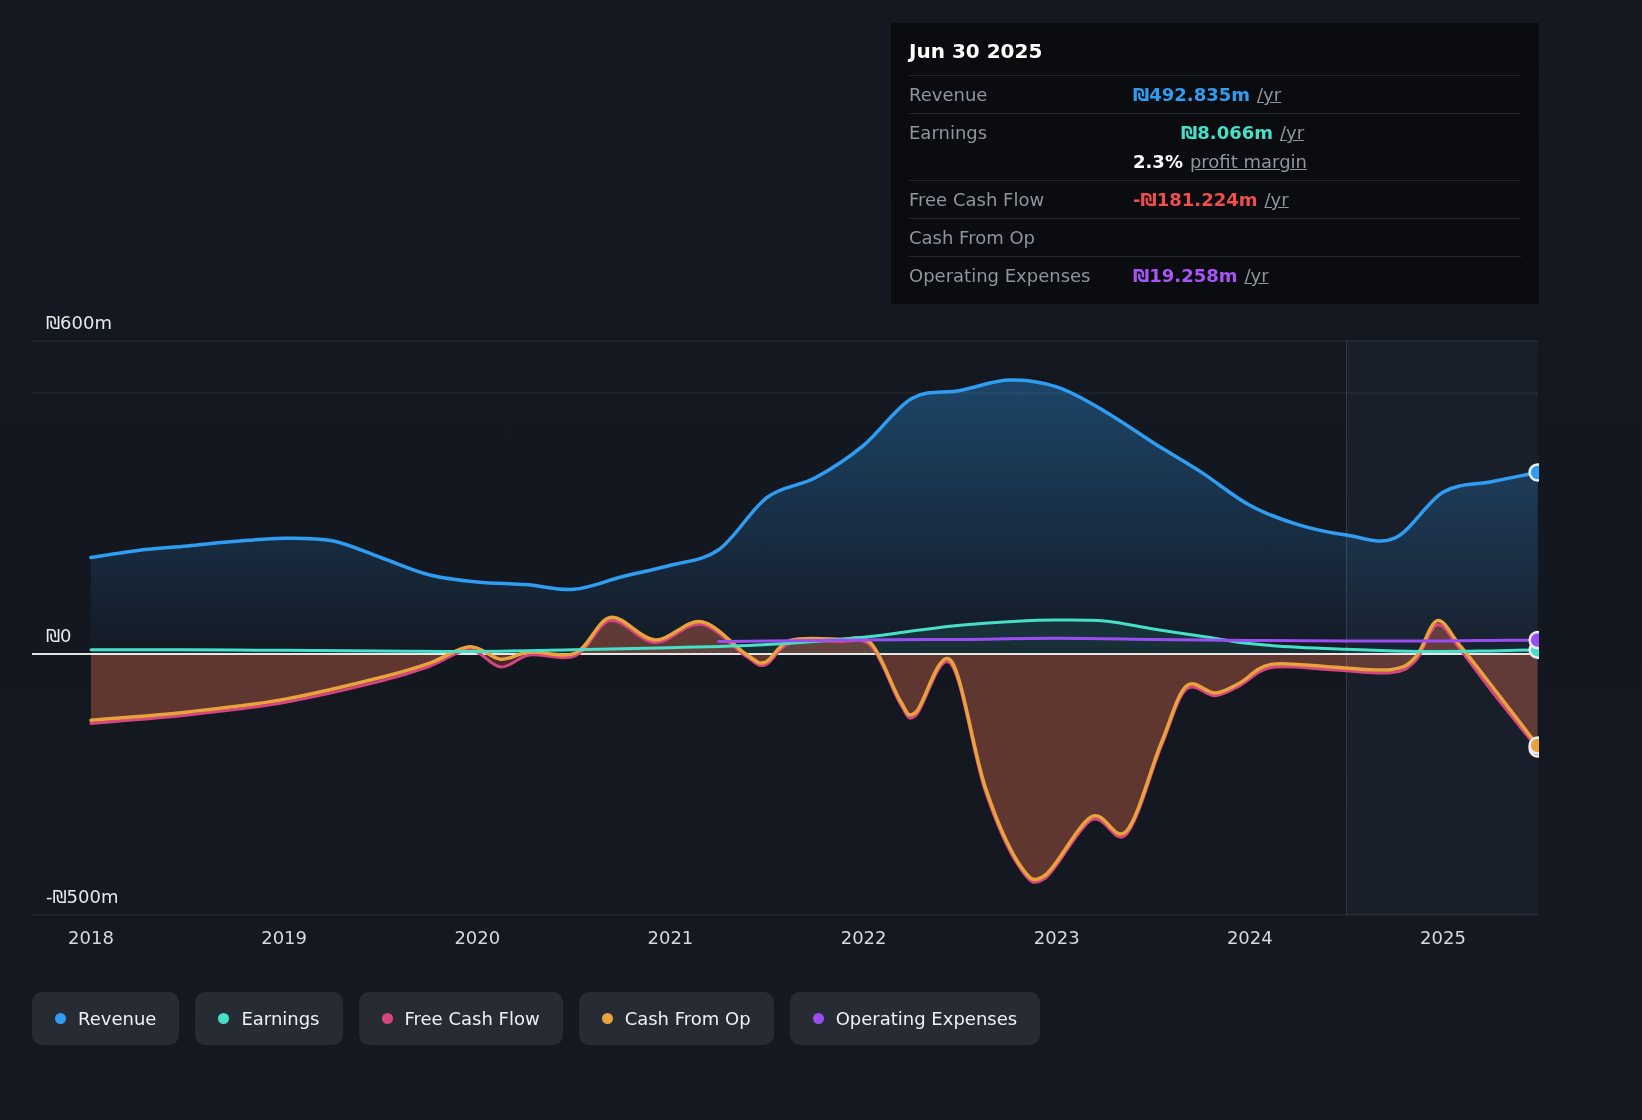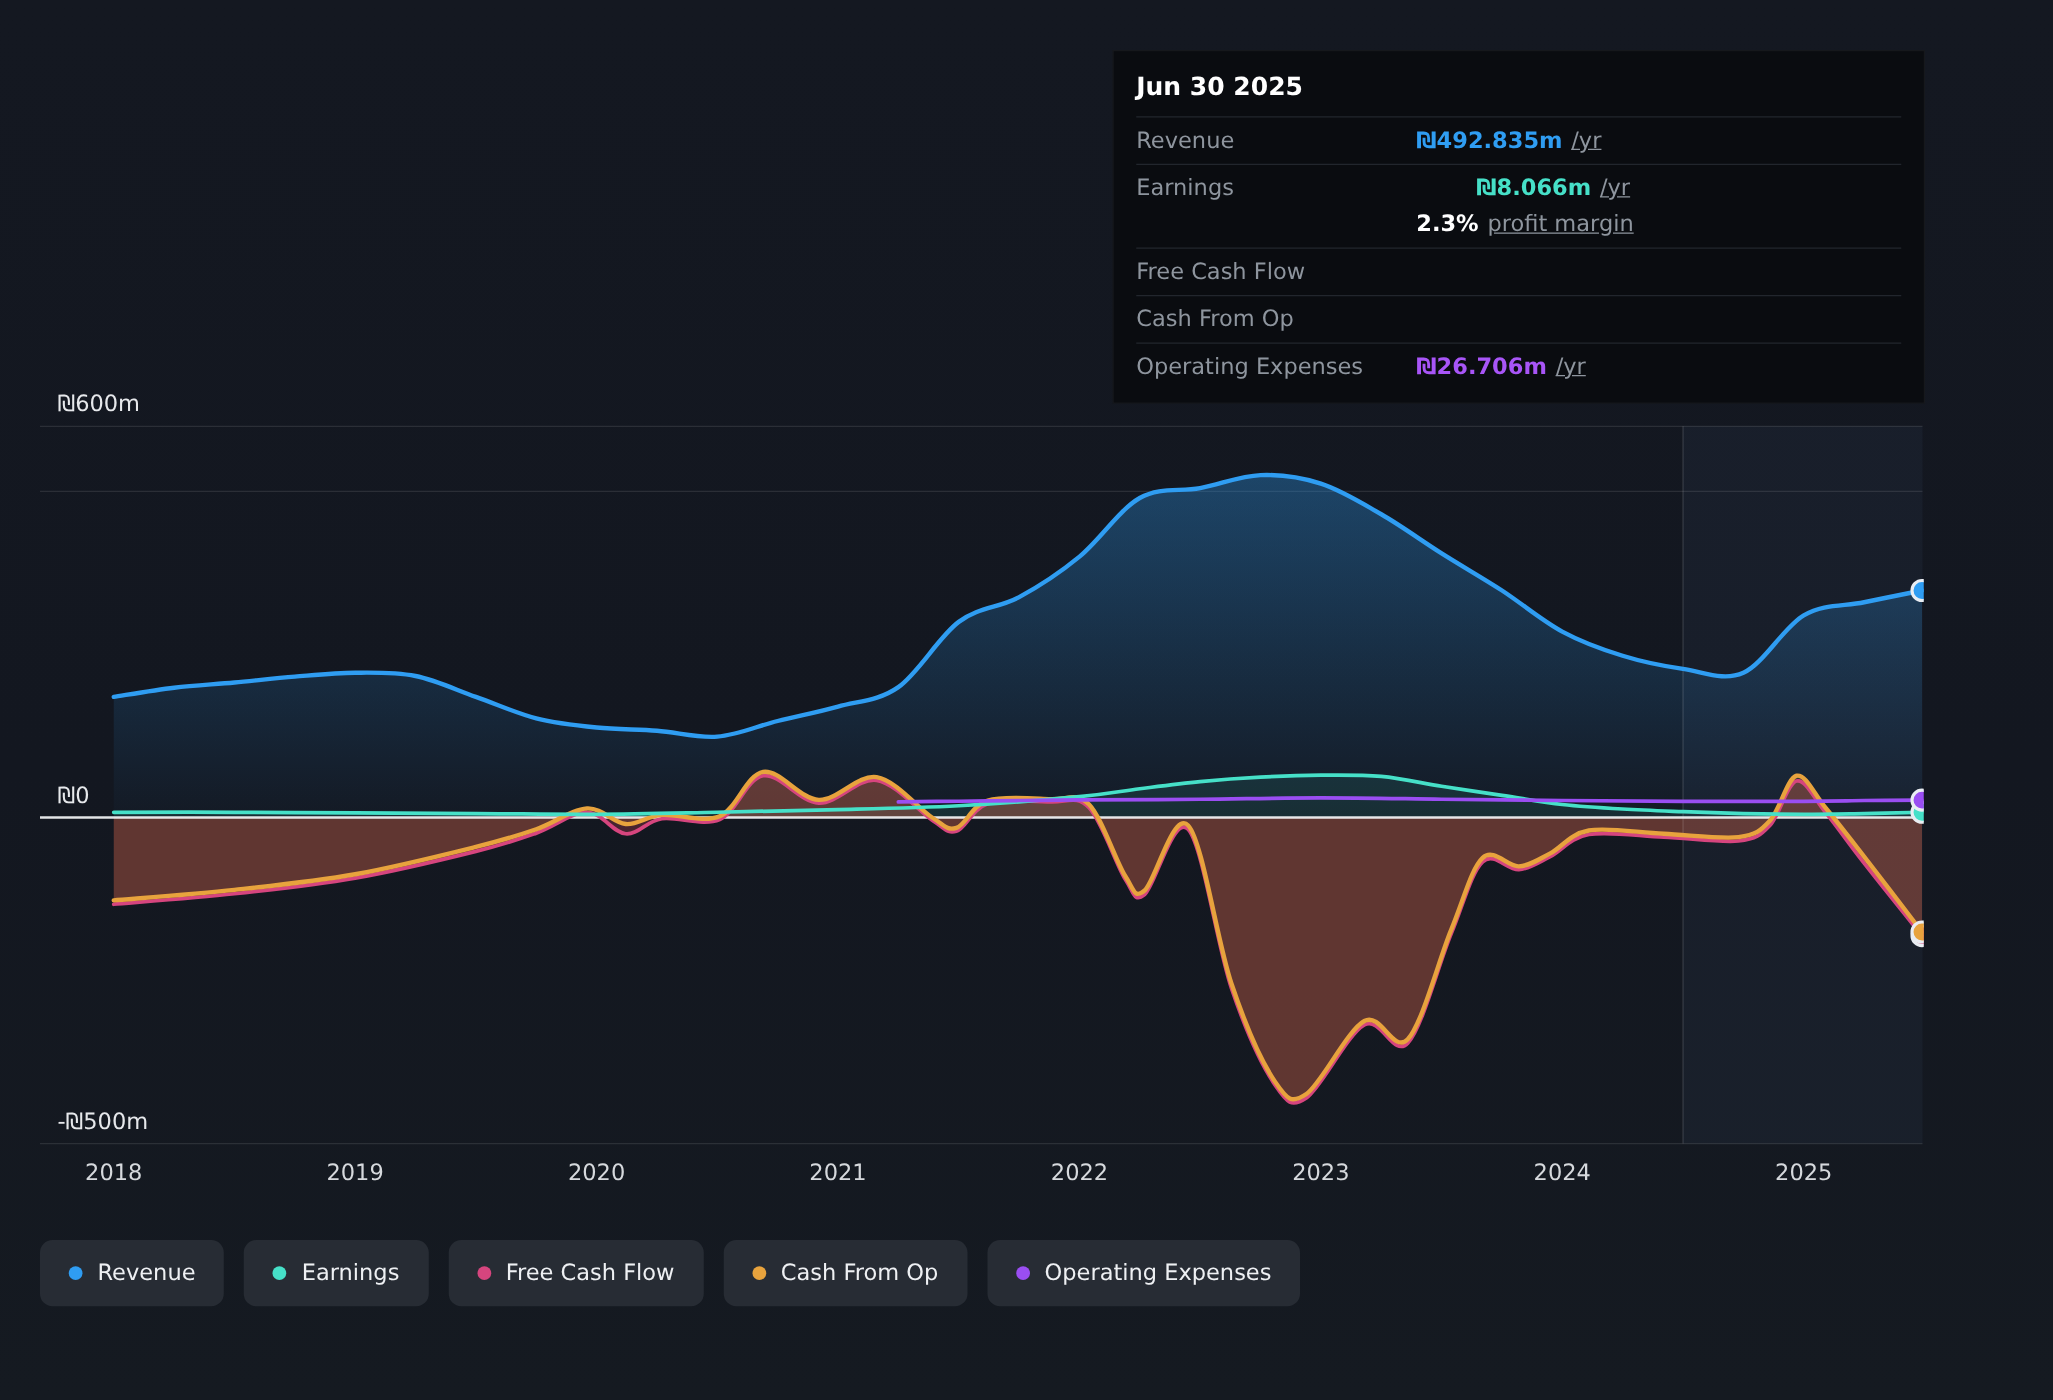--- a/index.html
+++ b/index.html
@@ -3,21 +3,21 @@
 <meta charset="utf-8">
 <style>
   * { margin:0; padding:0; box-sizing:border-box; }
   html,body { width:1642px; height:1120px; overflow:hidden;
     background:#151a21; font-family:"DejaVu Sans","Liberation Sans",sans-serif; }
   .stage { position:relative; width:1642px; height:1120px;
     background:linear-gradient(180deg,#141821 0%,#131720 55%,#151a21 100%); }
   #chart-svg { position:absolute; left:0; top:0; display:block; }
 
   
-  .tooltip { position:absolute; top:40px; right:102px; width:650px; z-index:5;
+  .tooltip { position:absolute; top:22px; right:102px; width:650px; z-index:5;
     background:#0a0c10; border:1px solid rgba(255,255,255,0.05); padding:14px 18px 10px 18px; }
   .tt-date { color:#ffffff; font-size:20px; font-weight:600; padding:2px 0 12px 0; }
   .tt-row { display:grid; grid-template-columns:224px 1fr; align-items:center;
     padding:8px 0; border-top:1px solid #22262d; }
   .tt-row.no-divider { border-top:none; padding-top:0; }
   .tt-label { color:#8e959e; font-size:18px; }
   .tt-value { font-size:18px; font-weight:600; }
   .tt-suffix { color:#8e959e; font-size:18px; margin-left:7px;text-decoration:underline; }
   .v-blue { color:#2f9df2; } .v-teal { color:#46e0c8;margin-left:48px; } .v-red { color:#ef4e4e; }
   .v-purple { color:#a855f7; } .v-white { color:#ffffff; font-weight:700; }
@@ -92,29 +92,30 @@
       <span><span class="tt-value v-teal">₪8.066m</span><span class="tt-suffix">/yr</span></span>
     </div>
 
     <div class="tt-row no-divider">
       <span class="tt-label"></span>
       <span><span class="tt-value v-white">2.3%</span><span class="tt-suffix">profit margin</span></span>
     </div>
 
     <div class="tt-row">
       <span class="tt-label">Free Cash Flow</span>
+      <span><span class="tt-value v-red">-₪181.224m</span><span class="tt-suffix">/yr</span></span>
     </div>
 
     <div class="tt-row">
       <span class="tt-label">Cash From Op</span>
     </div>
 
     <div class="tt-row">
       <span class="tt-label">Operating Expenses</span>
-      <span><span class="tt-value v-purple">₪26.706m</span><span class="tt-suffix">/yr</span></span>
+      <span><span class="tt-value v-purple">₪19.258m</span><span class="tt-suffix">/yr</span></span>
     </div>
   </div>
 
   <div class="legend">
     <div class="legend-item">
       <span class="legend-dot" style="background: rgb(47, 157, 242);"></span>
       <span class="legend-label">Revenue</span>
     </div>
     <div class="legend-item">
       <span class="legend-dot" style="background: rgb(70, 224, 200);"></span>

